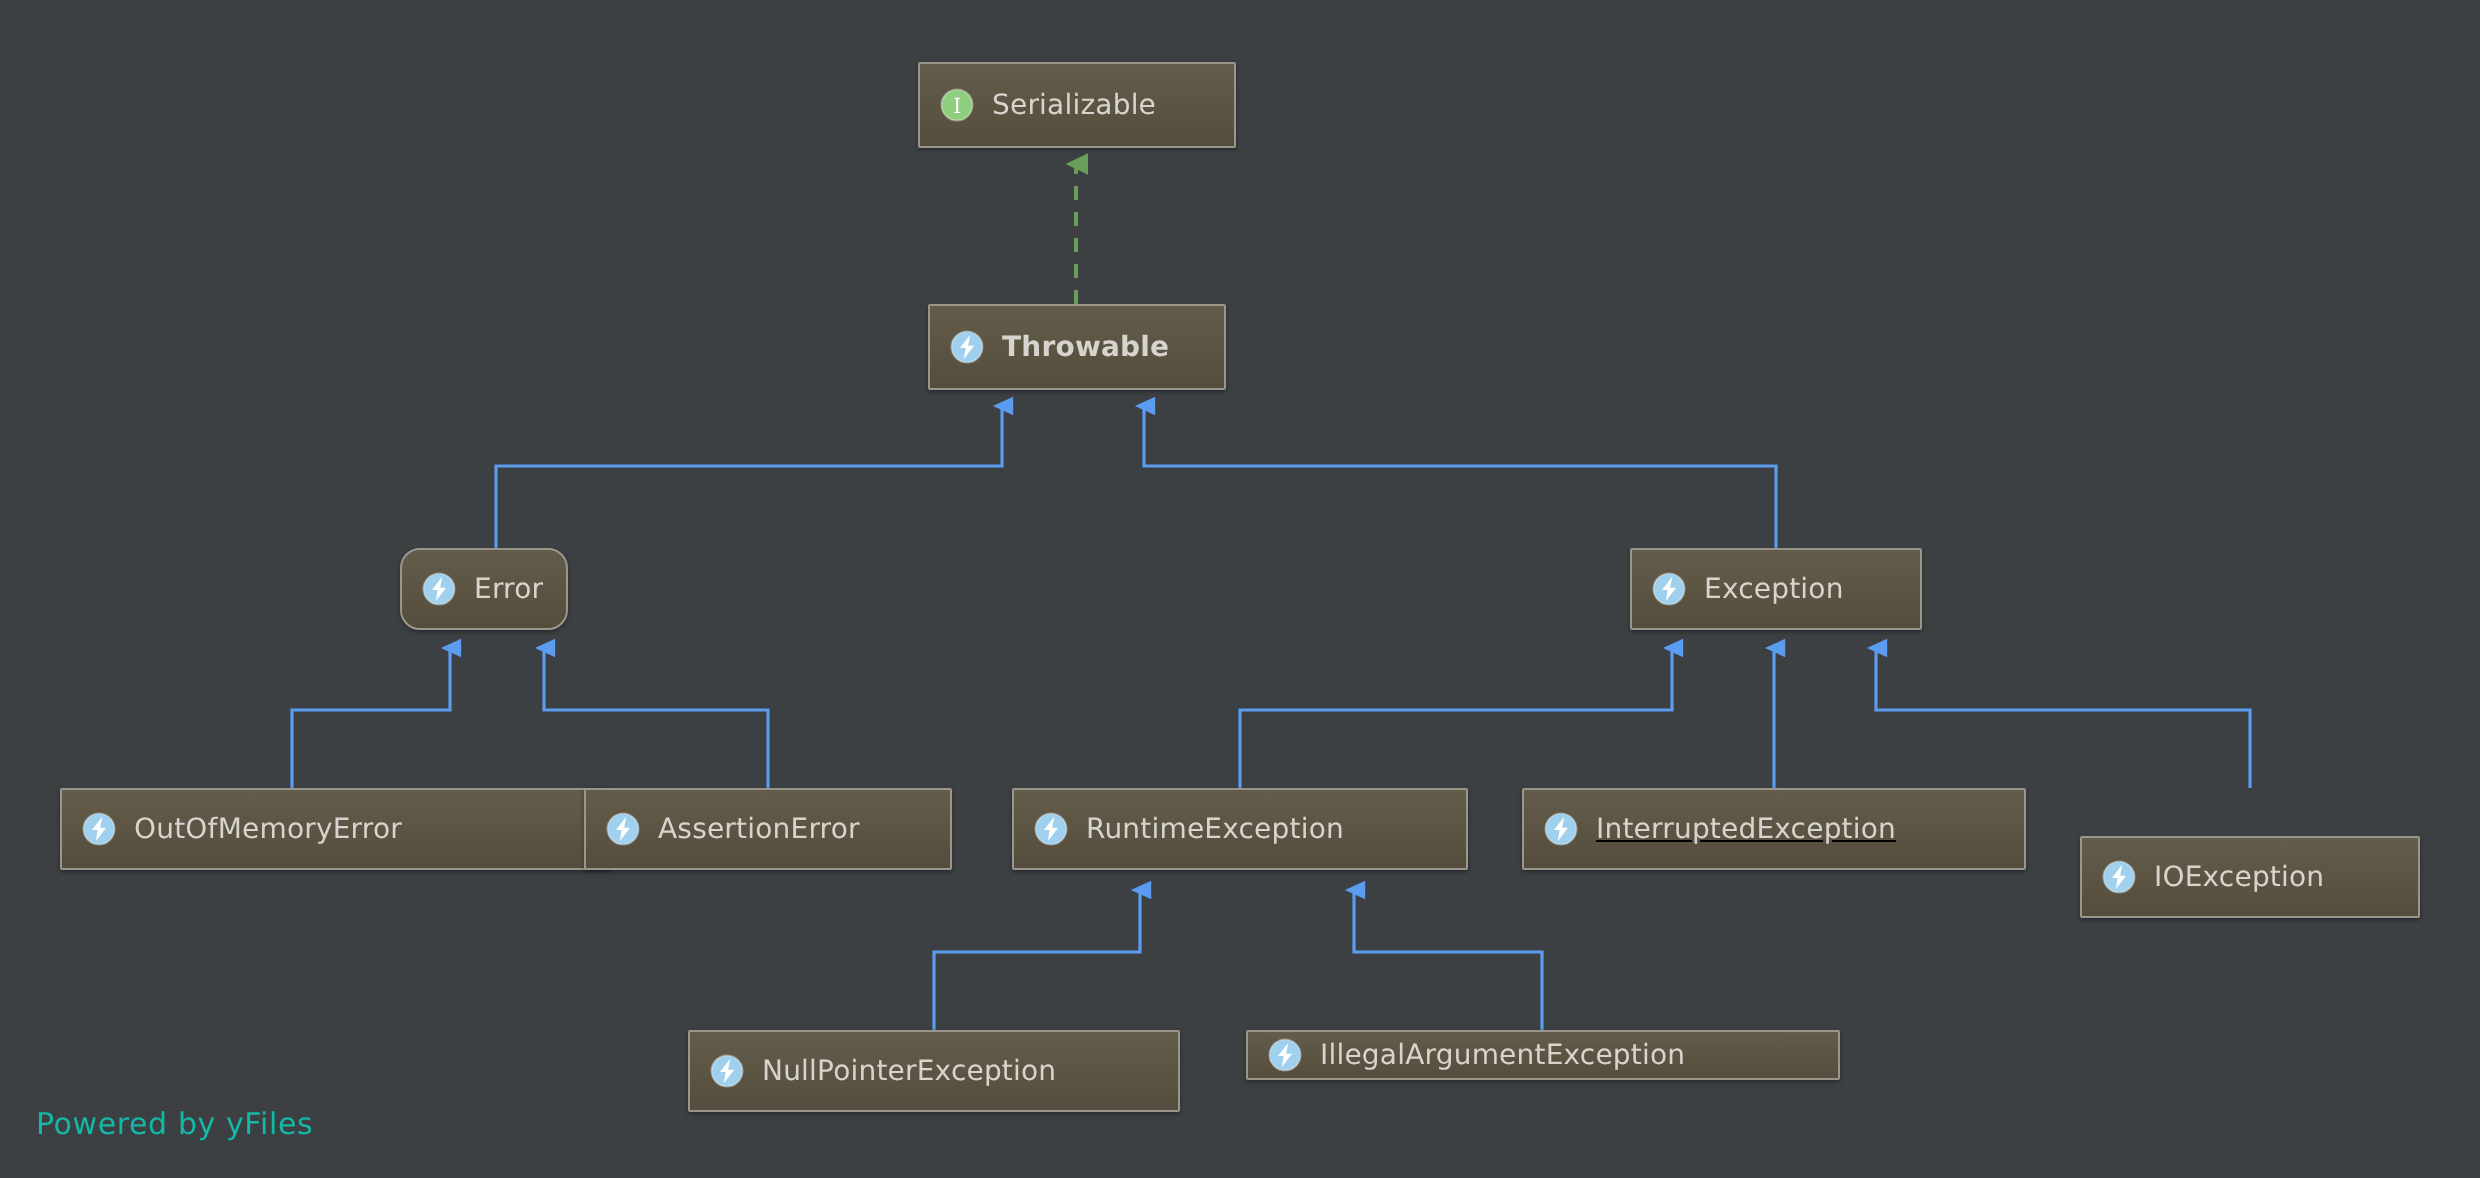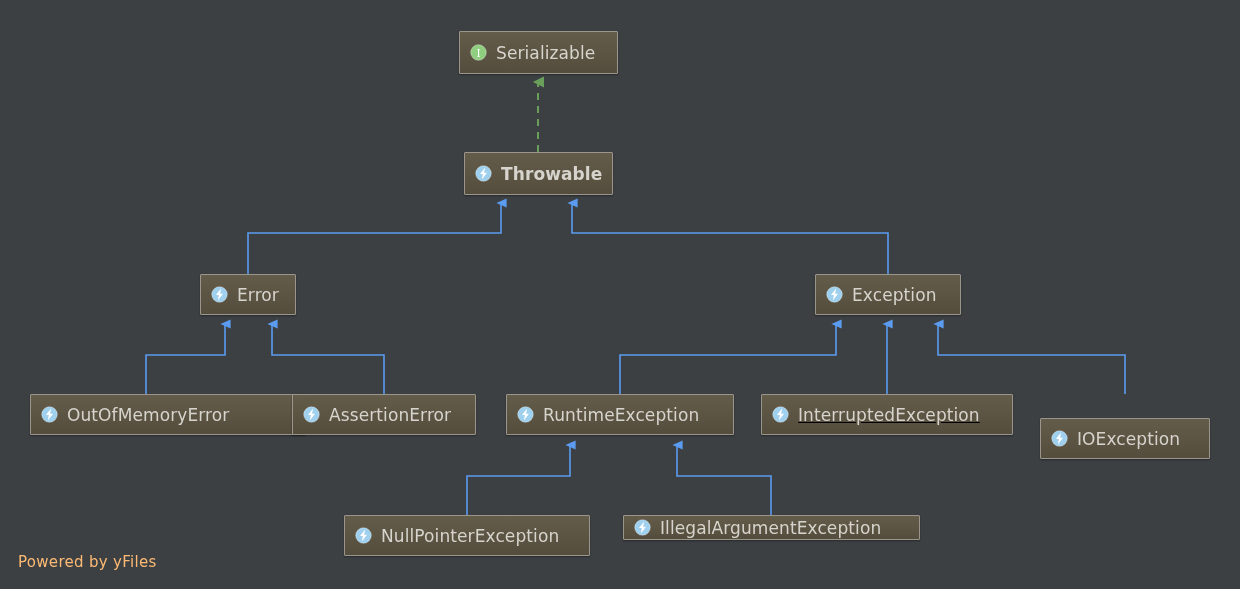--- a/index.html
+++ b/index.html
@@ -36,31 +36,31 @@
     cursor: default;
   }
   .node-icon {
     flex: 0 0 auto;
     width: 19px;
     height: 19px;
     margin-right: 8px;
     display: block;
   }
   .node-label {
-    font-size: 17px;
+    font-size: 14px;
     color: #d6d4cd;
     white-space: nowrap;
     letter-spacing: 0.1px;
   }
   #watermark {
     position: absolute;
     left: 18px;
     top: 553px;
     font-size: 15px;
-    color: #fdba74;
+    color: #14b8a6;
     letter-spacing: 0.3px;
     user-select: none;
   }
 </style>
 </head>
 <body>
 
 <div id="diagram-canvas">
 
   <svg id="edge-layer" viewBox="0 0 1240 589" xmlns="http://www.w3.org/2000/svg">
@@ -94,21 +94,21 @@
         </svg>
         <span class="node-label">Serializable</span>
       </div>
       <div class="node" id="node-throwable" style="left: 464px; top: 152px; width: 149px; height: 43px; font-weight: bold;">
         <svg class="node-icon" viewBox="0 0 20 20">
           <circle cx="10" cy="10" r="8.2" fill="#9fd0ee" stroke="rgba(255,255,255,0.35)" stroke-width="1"></circle>
           <path d="M 11.7 3.6 L 6.3 10.5 L 9.3 10.5 L 8.3 16.4 L 13.7 9.3 L 10.6 9.3 Z" fill="#ffffff"></path>
         </svg>
         <span class="node-label">Throwable</span>
       </div>
-      <div class="node" id="node-error" style="left: 200px; top: 274px; width: 96px; height: 41px;">
+      <div class="node" id="node-error" style="left: 200px; top: 274px; width: 84px; height: 41px; border-radius: 10px;">
         <svg class="node-icon" viewBox="0 0 20 20">
           <circle cx="10" cy="10" r="8.2" fill="#9fd0ee" stroke="rgba(255,255,255,0.35)" stroke-width="1"></circle>
           <path d="M 11.7 3.6 L 6.3 10.5 L 9.3 10.5 L 8.3 16.4 L 13.7 9.3 L 10.6 9.3 Z" fill="#ffffff"></path>
         </svg>
         <span class="node-label">Error</span>
       </div>
       <div class="node" id="node-exception" style="left: 815px; top: 274px; width: 146px; height: 41px;">
         <svg class="node-icon" viewBox="0 0 20 20">
           <circle cx="10" cy="10" r="8.2" fill="#9fd0ee" stroke="rgba(255,255,255,0.35)" stroke-width="1"></circle>
           <path d="M 11.7 3.6 L 6.3 10.5 L 9.3 10.5 L 8.3 16.4 L 13.7 9.3 L 10.6 9.3 Z" fill="#ffffff"></path>

